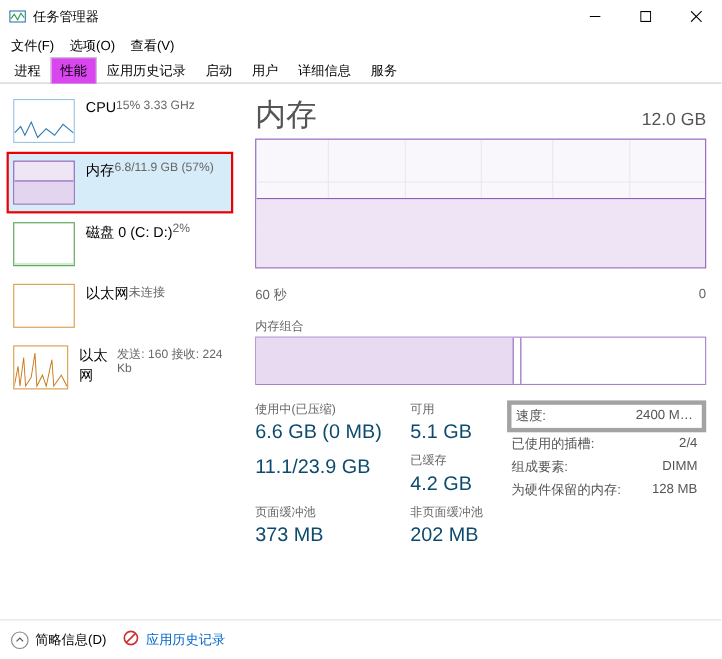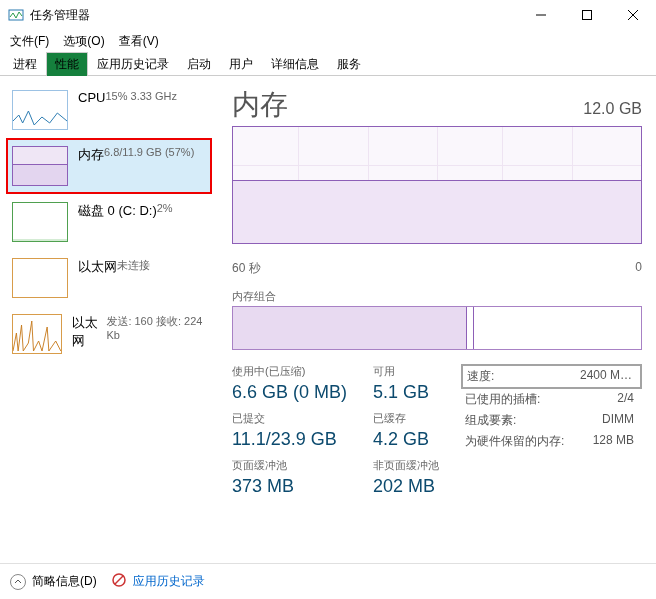--- a/index.html
+++ b/index.html
@@ -9,21 +9,21 @@
 .titlebar .icon { width: 16px; height: 16px; margin-right: 6px; display: flex; align-items: center; }
 .titlebar .title { flex: 1; font-size: 12px; }
 .win-btns { display: flex; }
 .win-btn { width: 46px; height: 30px; display: flex; align-items: center; justify-content: center; }
 
 .menubar { height: 22px; display: flex; align-items: center; padding: 0 4px; gap: 2px; }
 .menubar span { padding: 2px 6px; font-size: 12px; }
 
 .tabs { height: 24px; border-bottom: 1px solid #ccc; display: flex; align-items: flex-end; padding: 0 4px; }
 .tab { padding: 3px 8px; font-size: 12px; border: 1px solid transparent; border-bottom: none; position: relative; top: 1px; }
-.tab.active { border-color: #ccc; background: #15803d; }
+.tab.active { border-color: #ccc; background: #d946ef; }
 
 .content { display: flex; height: 487px; }
 .sidebar { width: 212px; padding: 6px 0 0 6px; }
 .side-item { display: flex; padding: 6px 4px; gap: 10px; border: 2px solid transparent; }
 .side-item.selected { border: 2px solid #e00; background: #d6ecf9; }
 .side-thumb { width: 56px; height: 40px; border: 1px solid #9cc2e4; background: #fff; position: relative; overflow: hidden; }
 .side-thumb.selected { border-color: #8d5fb7; background: #efe6f5; }
 .side-thumb.disk { border-color: #4fa04f; }
 .side-thumb.net { border-color: #d89c4a; }
 .side-info { display: flex; flex-direction: row; justify-content: center; }
@@ -51,21 +51,21 @@
 .comp-chart { width: 100%; height: 44px; border: 1px solid #a881c5; margin-top: 2px; position: relative; background: #fff; }
 .comp-seg1 { position: absolute; top: 0; bottom: 0; left: 0; width: 57%; background: #e8daf1; }
 .comp-seg2 { position: absolute; top: 0; bottom: 0; left: 57%; width: 2%; border-left: 1px solid #8d5fb7; border-right: 1px solid #8d5fb7; }
 
 .stats { display: flex; margin-top: 14px; gap: 22px; }
 .stats-left { display: grid; grid-template-columns: auto auto; column-gap: 26px; row-gap: 8px; }
 .stat-block .label { font-size: 11px; color: #666; }
 .stat-block .value { font-size: 18px; color: #0c4a6e; margin-top: 3px; white-space: nowrap; }
 .stats-right { flex: 1; font-size: 12px; }
 .stats-right-row { display: flex; justify-content: space-between; padding: 2px 8px 2px 4px; color: #555; }
-.stats-right-box { border: 2px solid #a3a3a3; }
+.stats-right-box { border: 4px solid #a3a3a3; }
 
 .footer { height: 36px; display: flex; align-items: center; padding: 0 10px; gap: 6px; border-top: 1px solid #e0e0e0; font-size: 12px; }
 .footer .circ { width: 16px; height: 16px; border: 1px solid #888; border-radius: 50%; display: flex; align-items: center; justify-content: center; font-size: 10px; }
 .footer a { color: #0066cc; }
 .footer .no-icon svg { width: 16px; height: 16px; }
 </style>
 </head>
 <body>
 
 <div class="titlebar">
@@ -192,21 +192,20 @@
       <div class="stats-left">
         <div class="stat-block">
             <div class="label">使用中(已压缩)</div>
             <div class="value">6.6 GB (0 MB)</div>
           </div>
         <div class="stat-block">
             <div class="label">可用</div>
             <div class="value">5.1 GB</div>
           </div>
         <div class="stat-block">
-            <div class="label">已提交</div>
             <div class="value">11.1/23.9 GB</div>
           </div>
         <div class="stat-block">
             <div class="label">已缓存</div>
             <div class="value">4.2 GB</div>
           </div>
         <div class="stat-block">
             <div class="label">页面缓冲池</div>
             <div class="value">373 MB</div>
           </div>

